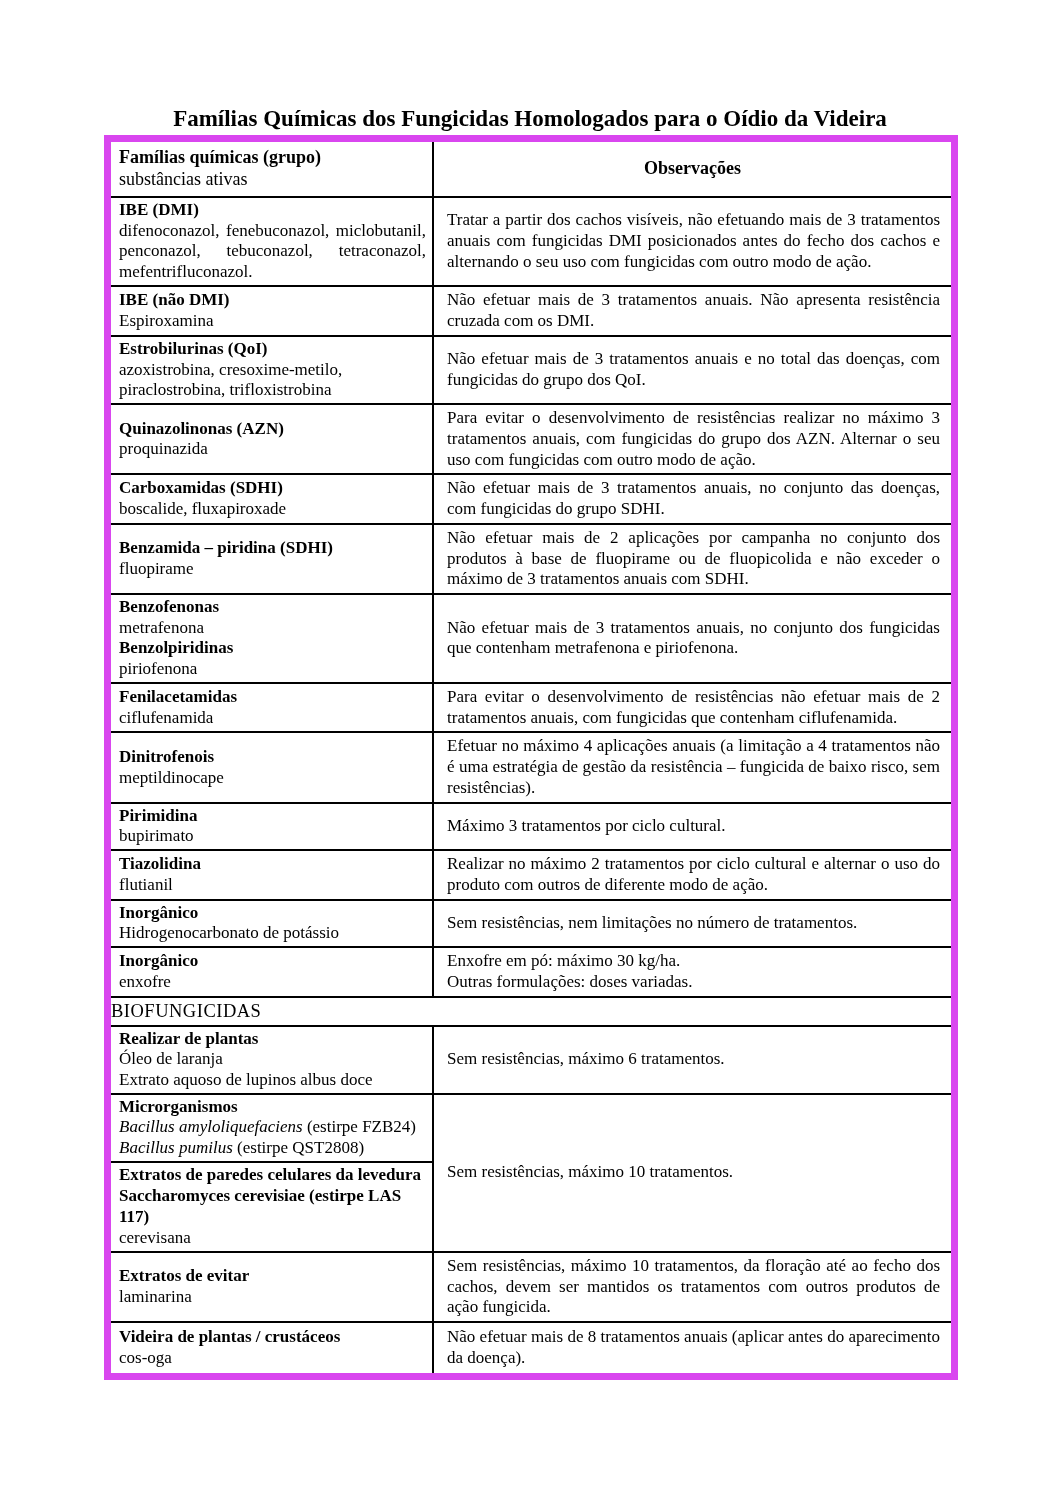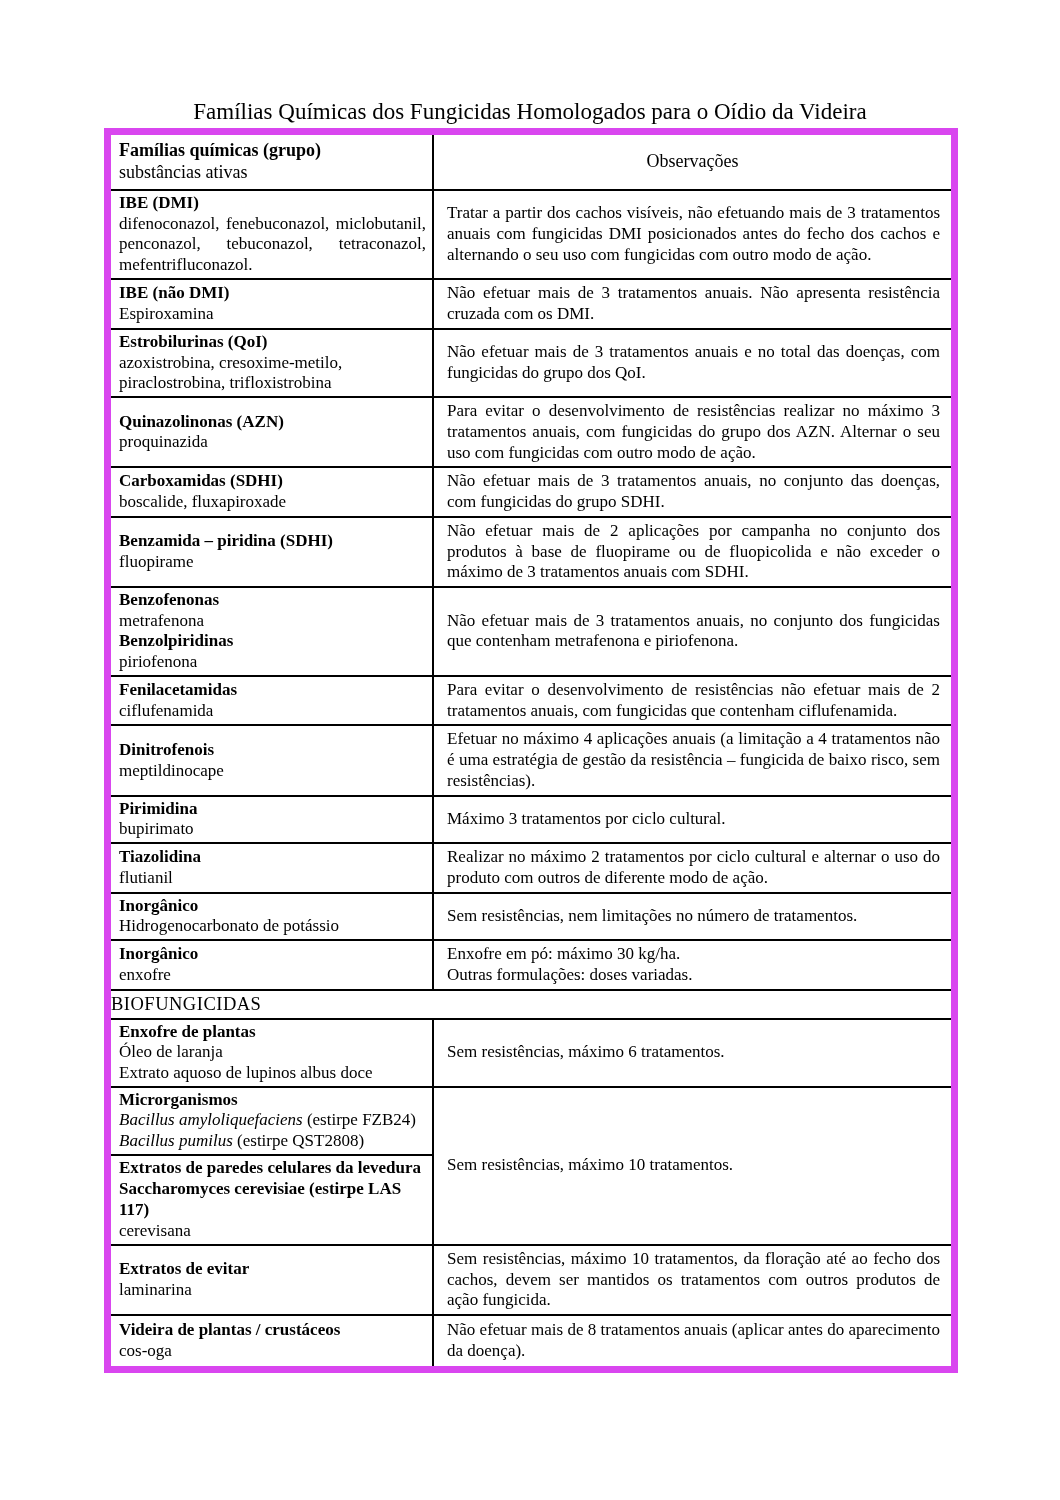--- a/index.html
+++ b/index.html
@@ -4,43 +4,43 @@
 <style>
   html,body{margin:0;padding:0;background:#ffffff;}
   body{
     width:1060px;height:1500px;
     font-family:"Liberation Serif","DejaVu Serif",serif;
     color:#000;position:relative;
   }
   .page-title{
     padding-top:90px;
     text-align:center;
-    font-weight:normal;
+    font-weight:bold;
     font-size:23px;
     letter-spacing:0px;
-    margin:9px 0 3px 0;
+    margin:16px 0 3px 0;
   }
   table.doc{
     border-collapse:collapse;
     margin-left:104px;
     width:854px;
     table-layout:fixed;
     border:7px solid #d946ef;
   }
   td{
     border:2px solid #000;
     vertical-align:middle;
     font-size:17px;
     line-height:1.22;
     overflow:hidden;
   }
   td.cleft{width:307px;padding:2px 6px 2px 8px;}
   td.cobs{padding:3px 11px 3px 13px;text-align:justify;font-family:Liberation Serif, serif;}
   td.chead-left{padding:2px 6px 2px 8px;font-size:18px;}
-  td.chead-obs{text-align:center;font-weight:normal;font-size:18px;}
+  td.chead-obs{text-align:center;font-weight:bold;font-size:18px;}
   .fam{font-weight:bold;}
   .subs{font-weight:normal;}
   .just{text-align:justify;}
   .it{font-style:italic;}
   td.section{
     font-size:18.5px;
     padding:2px 0;
     letter-spacing:0.5px;
   }
   
@@ -189,21 +189,21 @@
       <div>Outras formulações: doses variadas.</div>
     </td>
   </tr>
 
   <tr class="h-sec">
     <td class="section" colspan="2">BIOFUNGICIDAS</td>
   </tr>
 
   <tr class="h-b0">
     <td class="cleft">
-      <div class="fam">Enxofre de plantas</div>
+      <div class="fam">Realizar de plantas</div>
       <div class="subs">Óleo de laranja</div>
       <div class="subs">Extrato aquoso de lupinos albus doce</div>
     </td>
     <td class="cobs">Sem resistências, máximo 6 tratamentos.</td>
   </tr>
 
   <tr class="h-b1">
     <td class="cleft">
       <div class="fam">Microrganismos</div>
       <div class="subs">

